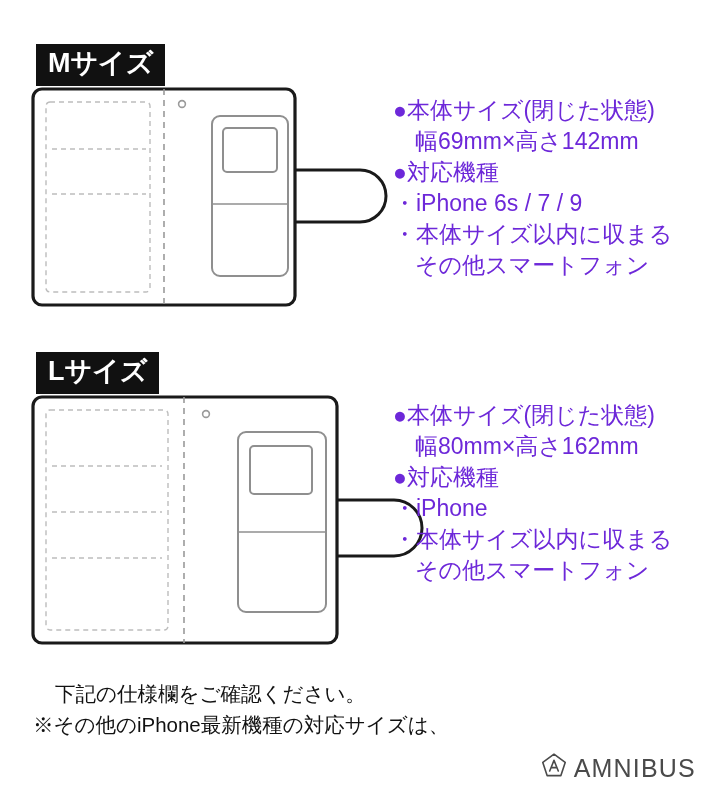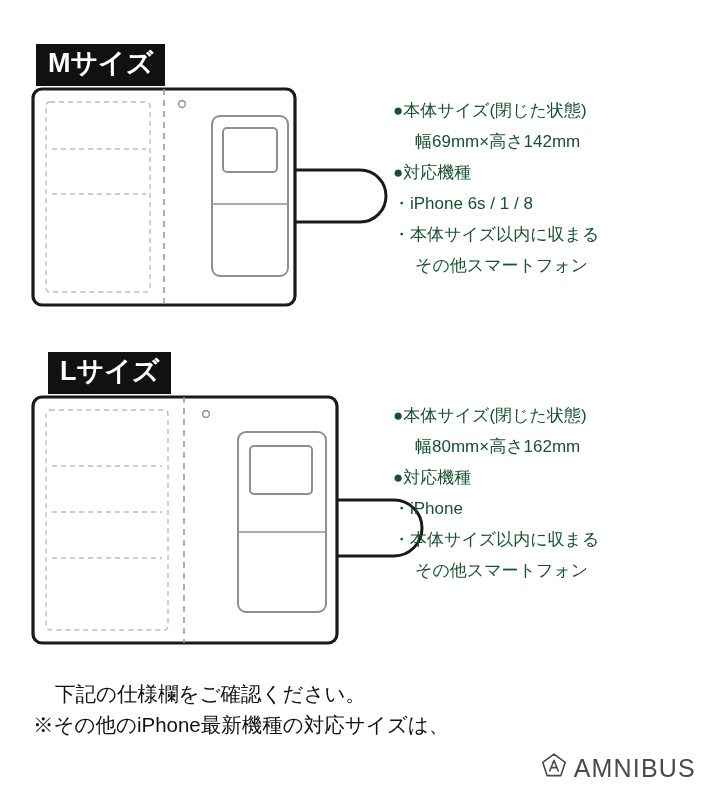--- a/index.html
+++ b/index.html
@@ -28,33 +28,33 @@
     background: #111111;
     color: #ffffff;
     font-weight: bold;
     font-size: 27px;
     line-height: 1;
     padding: 6px 12px 9px 12px;
     letter-spacing: 0px;
     white-space: nowrap;
   }
   #badge-m { left: 36px; top: 44px; }
-  #badge-l { left: 48px; top: 352px; }
+  #badge-l { left: 36px; top: 352px; }
 
   
   .case-wrap { position: absolute; }
   #case-m { left: 30px; top: 86px; }
   #case-l { left: 30px; top: 394px; }
 
   
   .spec {
     position: absolute;
-    font-size: 17px;
+    font-size: 23px;
     line-height: 31px;
-    color: #14532d;
+    color: #6d28d9;
     white-space: nowrap;
   }
   #spec-m { left: 393px; top: 95px; }
   #spec-l { left: 393px; top: 400px; }
   .spec .line { display: block; }
   .spec .indent1 { padding-left: 22px; }
 
   
   #footnotes {
     position: absolute;
@@ -110,21 +110,21 @@
       <line x1="182" y1="118" x2="258" y2="118" stroke="#8f8f8f" stroke-width="1.6"></line>
 
       <circle cx="152" cy="18" r="3.4" fill="none" stroke="#9a9a9a" stroke-width="1.6"></circle>
     </svg>
   </div>
 
   <div class="spec" id="spec-m">
     <span class="line">●本体サイズ(閉じた状態)</span>
     <span class="line indent1">幅69mm×高さ142mm</span>
     <span class="line">●対応機種</span>
-    <span class="line">・iPhone 6s / 1 / 8</span>
+    <span class="line">・iPhone 6s / 7 / 9</span>
     <span class="line">・本体サイズ以内に収まる</span>
     <span class="line indent1">その他スマートフォン</span>
   </div>
 
   <div class="size-badge" id="badge-l">Lサイズ</div>
 
   <div class="case-wrap" id="case-l">
     <svg width="400" height="260" viewBox="0 0 400 260" xmlns="http://www.w3.org/2000/svg">
 
       <path d="M300 106 H364 a28 28 0 0 1 0 56 H300 Z" fill="#ffffff" stroke="#1a1a1a" stroke-width="3" stroke-linejoin="round"></path>

